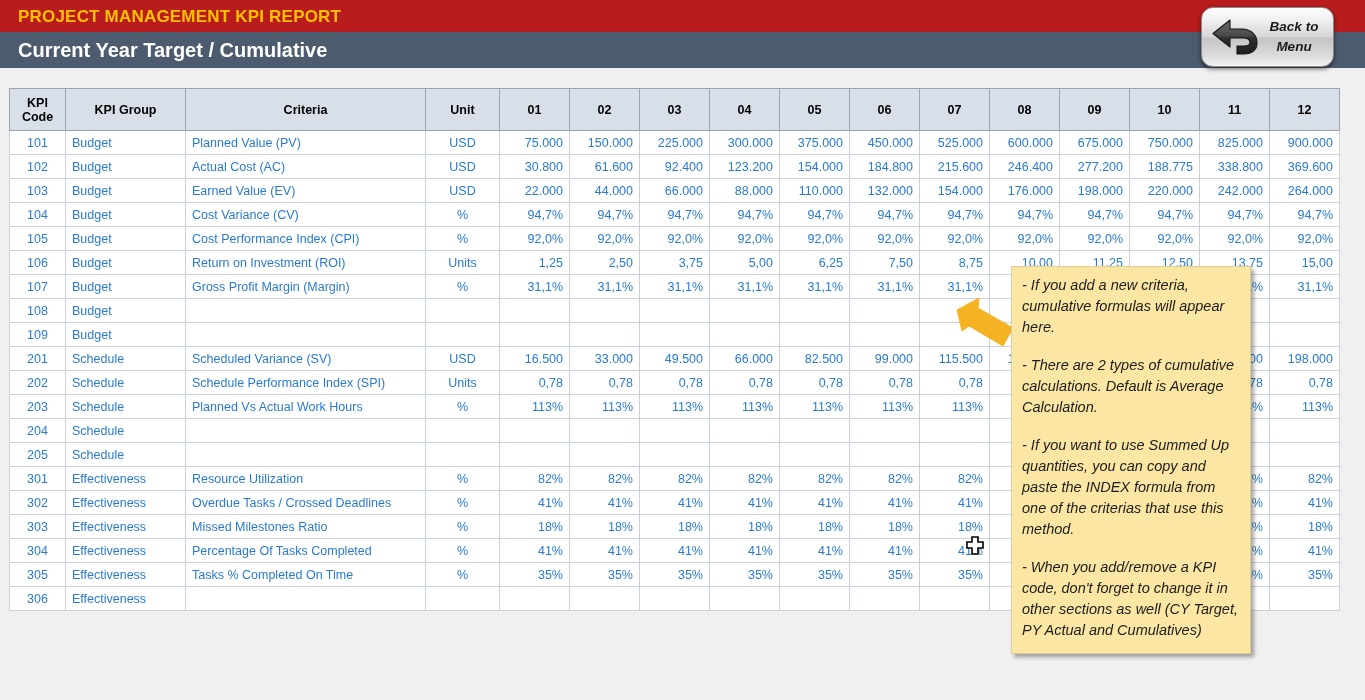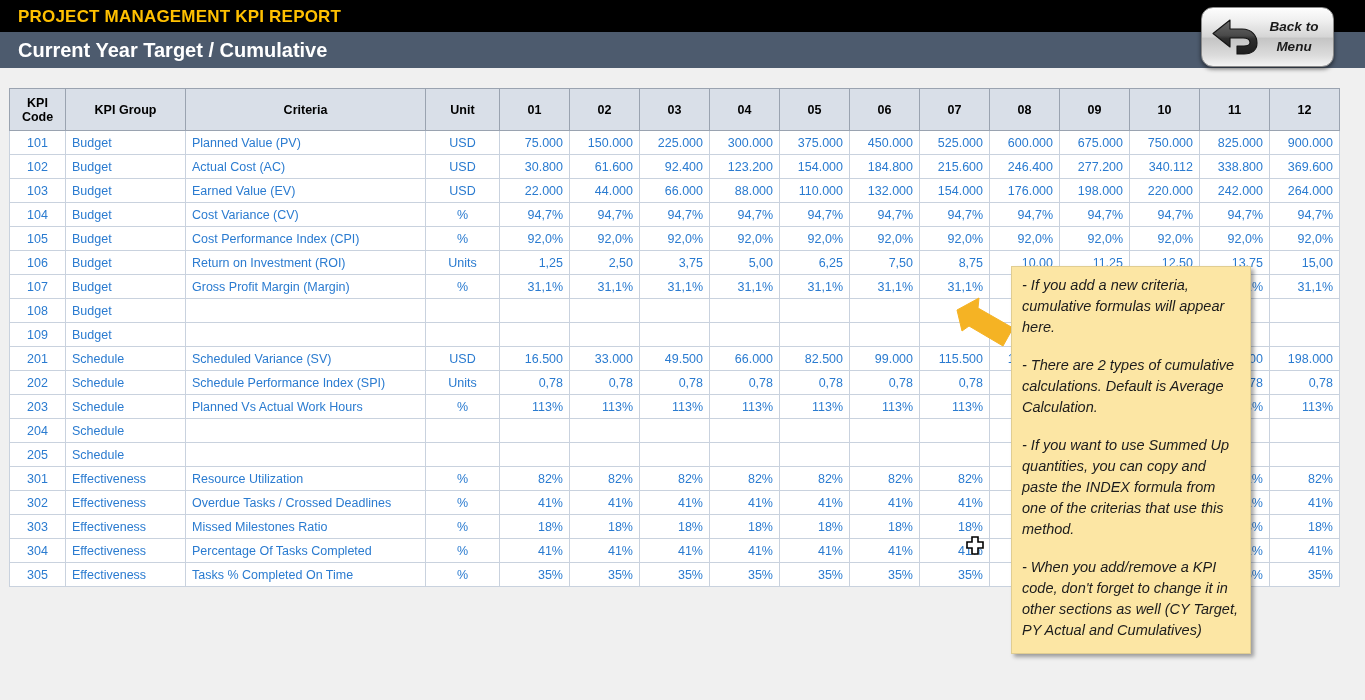--- a/index.html
+++ b/index.html
@@ -17,21 +17,21 @@
     width: 1365px;
     height: 700px;
     background: #f0f0f0;
   }
 
   
   .titlebar-black {
     position: absolute;
     left: 0; top: 0;
     width: 1365px; height: 32px;
-    background: #000000;
+    background: #b91c1c;
   }
   .titlebar-black .title-text {
     position: absolute;
     left: 18px; top: 7px;
     color: #ffc000;
     font-size: 17px;
     font-weight: bold;
     letter-spacing: 0.2px;
     white-space: nowrap;
   }
@@ -253,21 +253,21 @@
             <td class="c-unit">USD</td>
             <td class="c-val">30.800</td>
             <td class="c-val">61.600</td>
             <td class="c-val">92.400</td>
             <td class="c-val">123.200</td>
             <td class="c-val">154.000</td>
             <td class="c-val">184.800</td>
             <td class="c-val">215.600</td>
             <td class="c-val">246.400</td>
             <td class="c-val">277.200</td>
-            <td class="c-val">340.112</td>
+            <td class="c-val">188.775</td>
             <td class="c-val">338.800</td>
             <td class="c-val">369.600</td>
           </tr>
           <tr>
             <td class="c-code">103</td>
             <td class="c-group">Budget</td>
             <td class="c-crit">Earned Value (EV)</td>
             <td class="c-unit">USD</td>
             <td class="c-val">22.000</td>
             <td class="c-val">44.000</td>
@@ -563,20 +563,38 @@
             <td class="c-val">35%</td>
             <td class="c-val">35%</td>
             <td class="c-val">35%</td>
             <td class="c-val">35%</td>
             <td class="c-val">35%</td>
             <td class="c-val">35%</td>
             <td class="c-val">35%</td>
             <td class="c-val">35%</td>
             <td class="c-val">35%</td>
           </tr>
+          <tr>
+            <td class="c-code">306</td>
+            <td class="c-group">Effectiveness</td>
+            <td class="c-crit"></td>
+            <td class="c-unit"></td>
+            <td class="c-val"></td>
+            <td class="c-val"></td>
+            <td class="c-val"></td>
+            <td class="c-val"></td>
+            <td class="c-val"></td>
+            <td class="c-val"></td>
+            <td class="c-val"></td>
+            <td class="c-val"></td>
+            <td class="c-val"></td>
+            <td class="c-val"></td>
+            <td class="c-val"></td>
+            <td class="c-val"></td>
+          </tr>
         </tbody>
     </table>
   </div>
 
   <div class="annot-arrow">
     <svg width="62" height="52" viewBox="0 0 62 52">
       <path d="M2,14 L24,2 L23,12 L58,32 L48,50 L14,30 L7,35 Z" fill="#f5b324" stroke="#f5b324" stroke-width="1" stroke-linejoin="round" transform="translate(0,0)"></path>
     </svg>
   </div>
 

